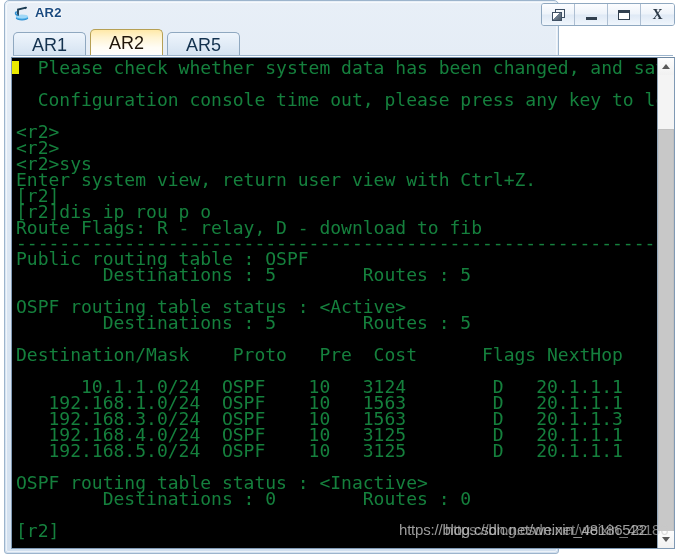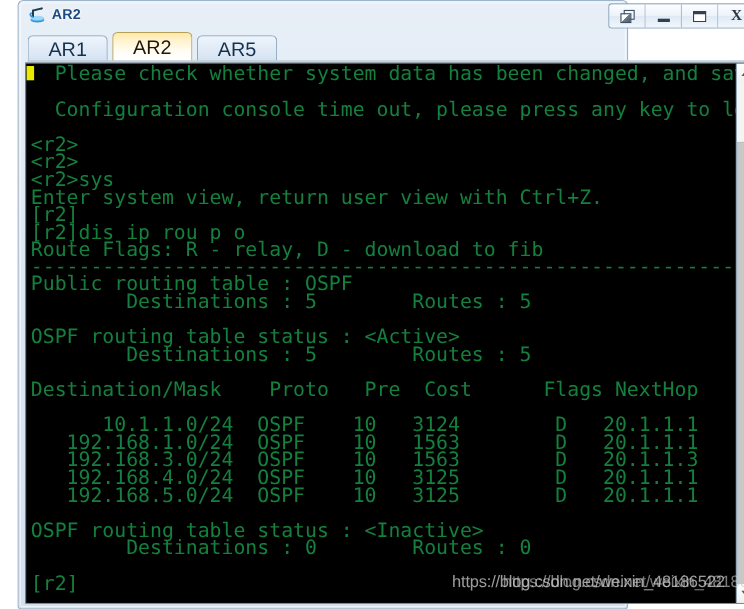--- a/index.html
+++ b/index.html
@@ -10,21 +10,21 @@
   body {
     width: 676px;
     height: 554px;
     overflow: hidden;
     font-family: "Liberation Sans", sans-serif;
   }
 
   
   #window {
     position: absolute;
-    left: 16px; top: 0;
+    left: 4px; top: 0;
     width: 555px;
     height: 554px;
     box-sizing: border-box;
     background: linear-gradient(to bottom, #e8eff7 0%, #dce7f3 40%, #d2e0ef 100%);
     border: 1px solid #9cb4cc;
     border-radius: 5px 5px 3px 3px;
   }
   
   #window::before {
     content: "";

